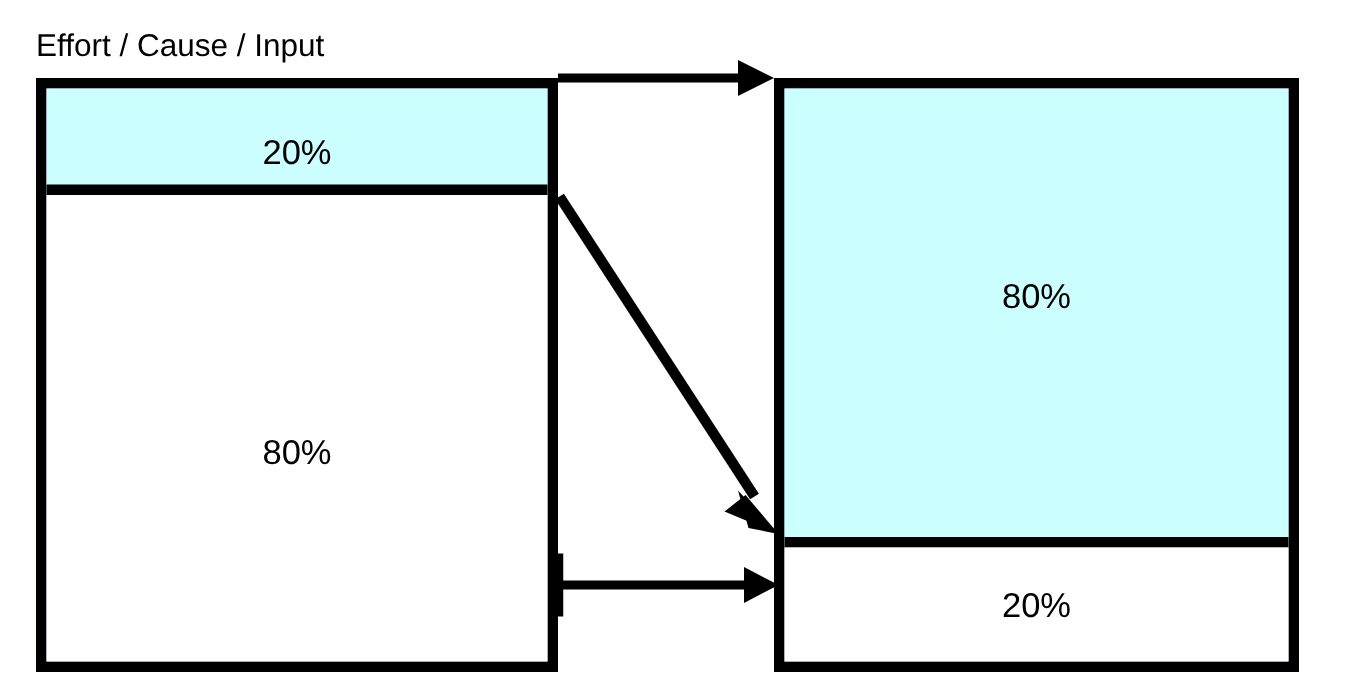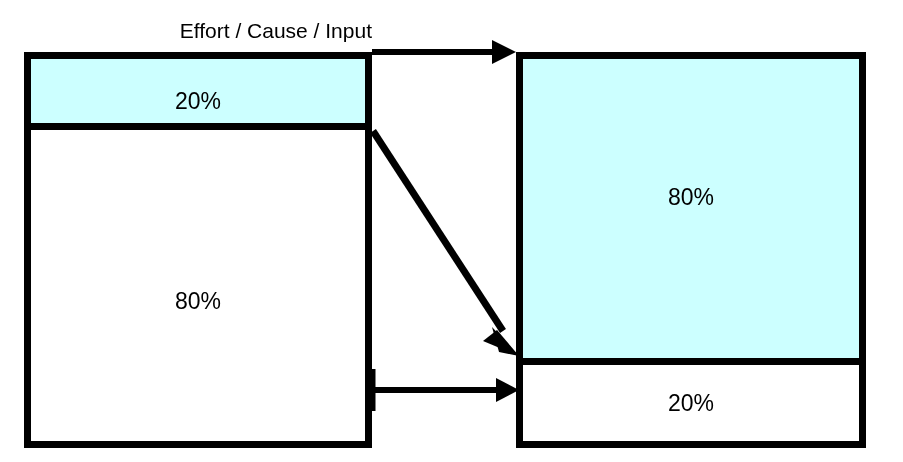--- a/index.html
+++ b/index.html
@@ -15,21 +15,21 @@
     position: relative;
     width: 903px;
     height: 462px;
     background: #ffffff;
     overflow: hidden;
   }
 
   
   .col-title {
     position: absolute;
-    text-align: right;
+    text-align: left;
     font-size: 21px;
     line-height: 21px;
     color: #000000;
     white-space: nowrap;
     font-family: "Liberation Sans", sans-serif;
   }
   #title-left  { left: 24px;  top: 20px; width: 348px; }
   #title-right { left: 516px; top: 20px; width: 350px; }
 
   

